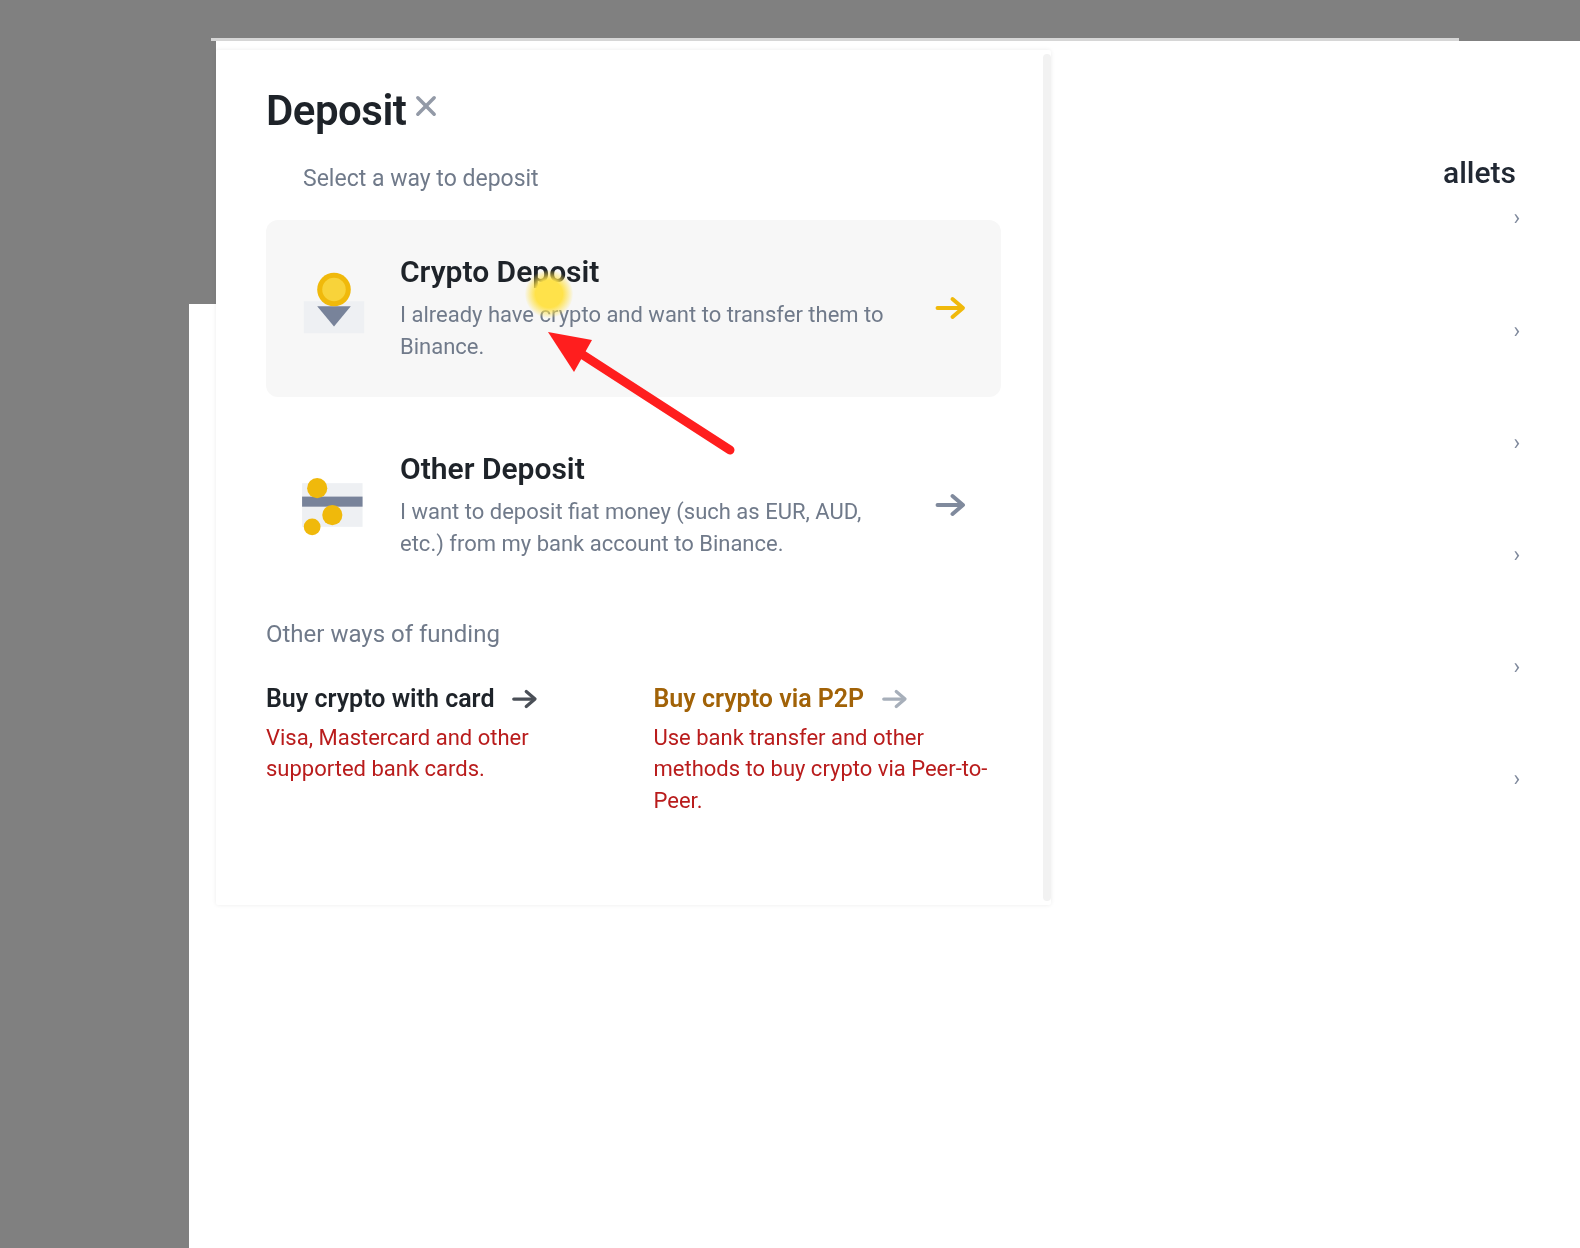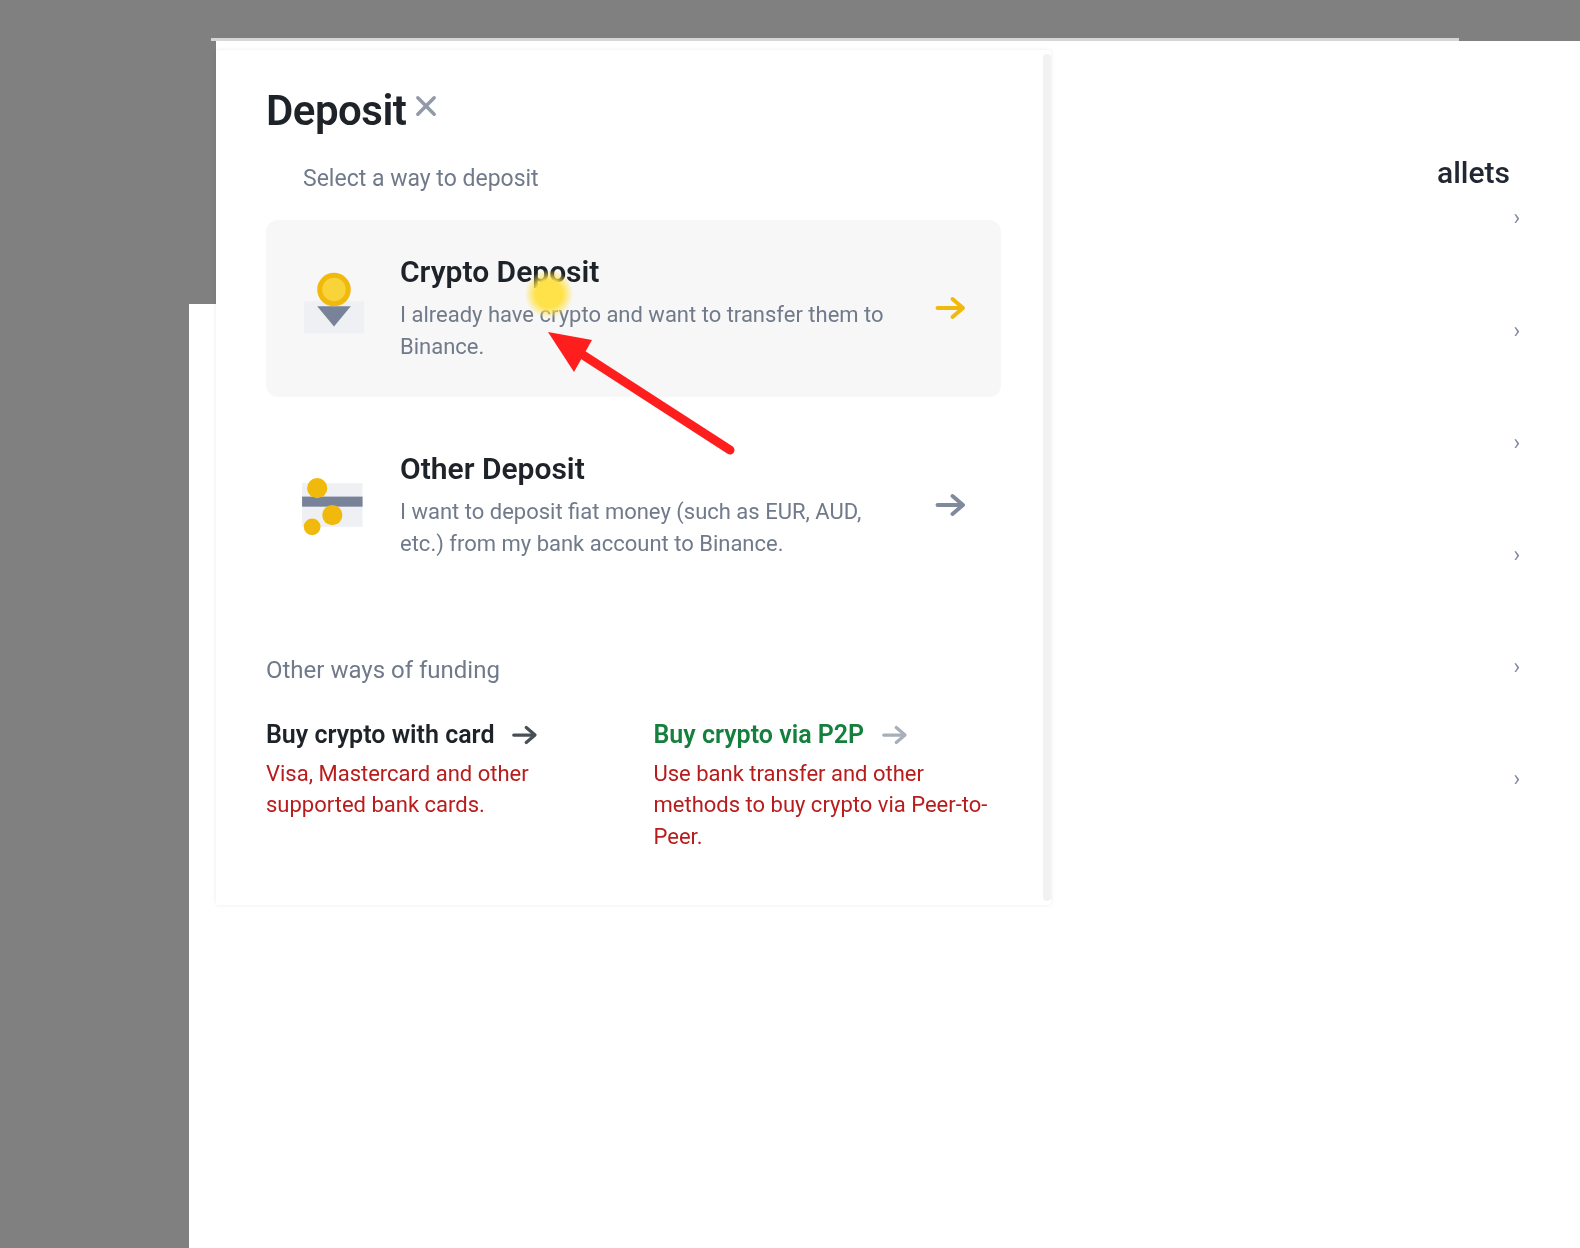--- a/index.html
+++ b/index.html
@@ -10,21 +10,21 @@
   .overlay-top   { position:absolute; left:0; right:0; top:0; height:41px; background:#808080; }
   .overlay-mid   { position:absolute; left:0; width:216px; top:41px; height:263px; background:#808080; }
   .overlay-left  { position:absolute; left:0; width:189px; top:304px; bottom:0; background:#808080; }
   .overlay-hr    { position:absolute; left:211px; right:121px; top:38px; height:3px; background:#d6d6d6; }
 
   
   .bg-right {
     position:absolute; right:0; top:60px; width:520px; bottom:0;
   }
   .bg-right .wallets-text {
-    position:absolute; top:95px; right:70px;
+    position:absolute; top:95px; right:64px;
     font-size:30px; color:#212833; font-weight:500;
   }
   .bg-right .chev {
     position:absolute; right:60px; color:#808a9d; font-size:22px;
   }
 
   
   .modal {
     position:absolute;
     left:216px; top:50px;
@@ -73,21 +73,21 @@
   }
   .option-desc {
     font-size:22px; line-height:1.45; color:#707a8a;
   }
   .option-arrow { flex:0 0 44px; display:flex; align-items:center; justify-content:center; }
   .option-arrow svg { width:36px; height:36px; }
   .arrow-yellow { color:#f0b90b; }
   .arrow-grey   { color:#808a9d; }
 
   .other-heading {
-    margin-top:62px; font-size:24px; color:#707a8a;
+    margin-top:26px; font-size:24px; color:#707a8a;
   }
   .other-grid {
     margin-top:36px; display:flex; gap:40px;
   }
   .other-item { flex:1; }
   .other-title {
     display:flex; align-items:center;
     font-size:25px; font-weight:600; color:#1e2329; margin-bottom:8px;
   }
   .other-title svg { width:30px; height:30px; margin-left:16px; }
@@ -194,21 +194,21 @@
         <span>Buy crypto with card</span>
         <svg viewBox="0 0 24 24" fill="none" stroke="currentColor" stroke-width="2.6" stroke-linecap="round" stroke-linejoin="round">
           <line x1="3" y1="12" x2="19" y2="12"></line>
             <polyline points="13 6 20 12 13 18"></polyline>
         </svg>
       </div>
       <div class="other-desc">Visa, Mastercard and other supported bank cards.</div>
     </div>
     <div class="other-item">
       <div class="other-title dim">
-        <span style="color:#15803d">Buy crypto via P2P</span>
+        <span style="color:#a16207">Buy crypto via P2P</span>
         <svg viewBox="0 0 24 24" fill="none" stroke="currentColor" stroke-width="2.6" stroke-linecap="round" stroke-linejoin="round">
           <line x1="3" y1="12" x2="19" y2="12"></line>
             <polyline points="13 6 20 12 13 18"></polyline>
         </svg>
       </div>
       <div class="other-desc">Use bank transfer and other methods to buy crypto via Peer-to-Peer.</div>
     </div>
   </div>
 </div>
 

